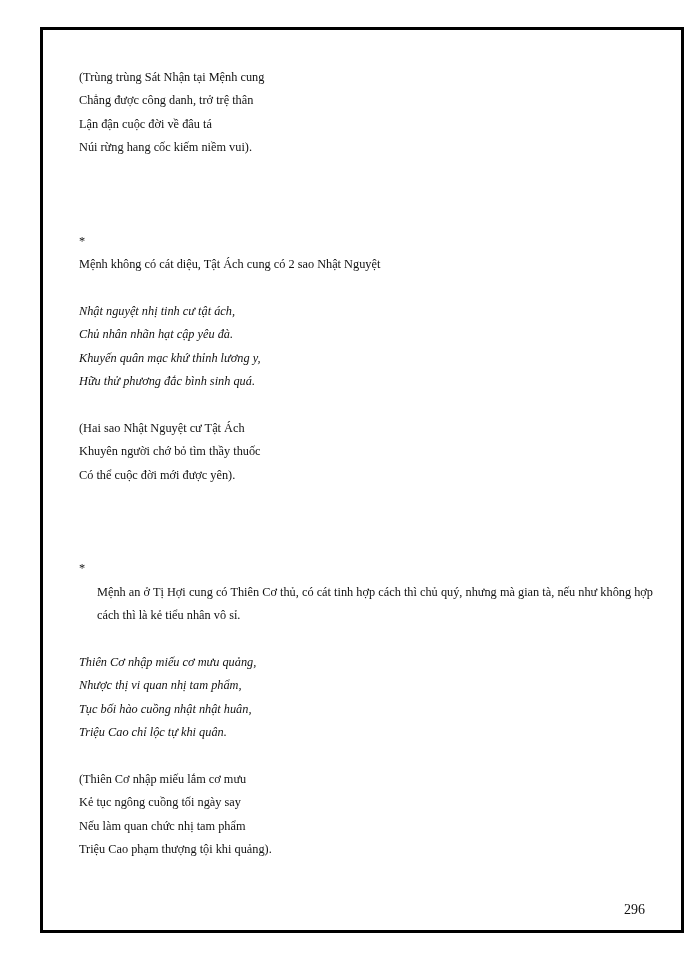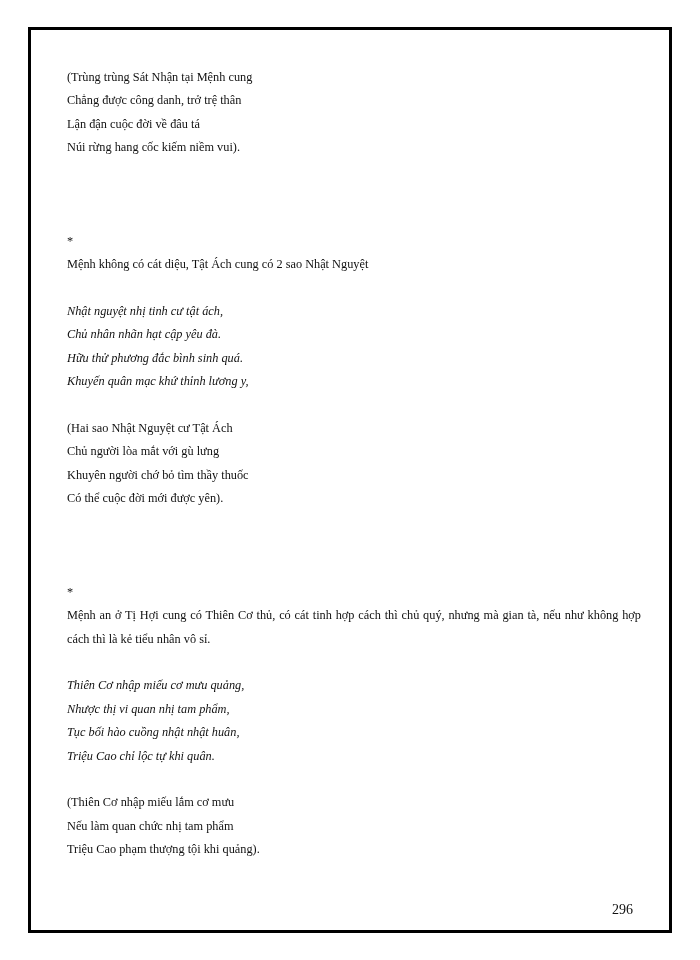--- a/index.html
+++ b/index.html
@@ -10,21 +10,21 @@
     body {
       width: 700px;
       height: 960px;
       position: relative;
       overflow: hidden;
       font-family: "Liberation Serif", "DejaVu Serif", serif;
       color: #111111;
     }
     .page-frame {
       position: absolute;
-      left: 28px;
+      left: 40px;
       top: 27px;
       width: 638px;
       height: 900px;
       border: 3px solid #000000;
       box-sizing: content-box;
     }
     .content {
       position: absolute;
       left: 36px;
       top: 36px;
@@ -34,20 +34,21 @@
     }
     .line {
       display: block;
       white-space: nowrap;
     }
     .para {
       display: block;
       white-space: normal;
       text-align: justify;
       line-height: 23.4px;
+      margin-left: 18px;
     }
     .italic { font-style: italic; }
     .gap-small { height: 23.4px; }
     .gap-large { height: 46.8px; }
     .block { display: block; }
     .page-number {
       position: absolute;
       right: 36px;
       top: 872px;
       font-size: 14px;
@@ -69,28 +70,27 @@
     <div class="gap-large"></div>
     <div class="gap-small"></div>
 
     <span class="line">*</span>
     <span class="line">Mệnh không có cát diệu, Tật Ách cung có 2 sao Nhật Nguyệt</span>
     <div class="gap-small"></div>
 
     <div class="block italic">
       <span class="line">Nhật nguyệt nhị tinh cư tật ách,</span>
       <span class="line">Chủ nhân nhãn hạt cập yêu đà.</span>
+      <span class="line">Khuyến quân mạc khứ thỉnh lương y,</span>
       <span class="line">Hữu thử phương đắc bình sinh quá.</span>
-      <span class="line">Khuyến quân mạc khứ thỉnh lương y,</span>
     </div>
     <div class="gap-small"></div>
 
     <div class="block">
       <span class="line">(Hai sao Nhật Nguyệt cư Tật Ách</span>
-      <span class="line">Chủ người lòa mắt với gù lưng</span>
       <span class="line">Khuyên người chớ bỏ tìm thầy thuốc</span>
       <span class="line">Có thể cuộc đời mới được yên).</span>
     </div>
 
     <div class="gap-large"></div>
     <div class="gap-small"></div>
 
     <span class="line">*</span>
     <span class="para">Mệnh an ở Tị Hợi cung có Thiên Cơ thủ, có cát tinh hợp cách thì chủ quý, nhưng mà gian tà, nếu như không hợp cách thì là kẻ tiểu nhân vô sỉ.</span>
     <div class="gap-small"></div>
@@ -98,19 +98,20 @@
     <div class="block italic">
       <span class="line">Thiên Cơ nhập miếu cơ mưu quảng,</span>
       <span class="line">Nhược thị vi quan nhị tam phẩm,</span>
       <span class="line">Tục bối hào cuồng nhật nhật huân,</span>
       <span class="line">Triệu Cao chỉ lộc tự khi quân.</span>
     </div>
     <div class="gap-small"></div>
 
     <div class="block">
       <span class="line">(Thiên Cơ nhập miếu lắm cơ mưu</span>
+      <span class="line">Kẻ tục ngông cuồng tối ngày say</span>
       <span class="line">Nếu làm quan chức nhị tam phẩm</span>
       <span class="line">Triệu Cao phạm thượng tội khi quảng).</span>
     </div>
   </div>
 
   <span class="page-number">296</span>
 </div>
 
 </body></html>

